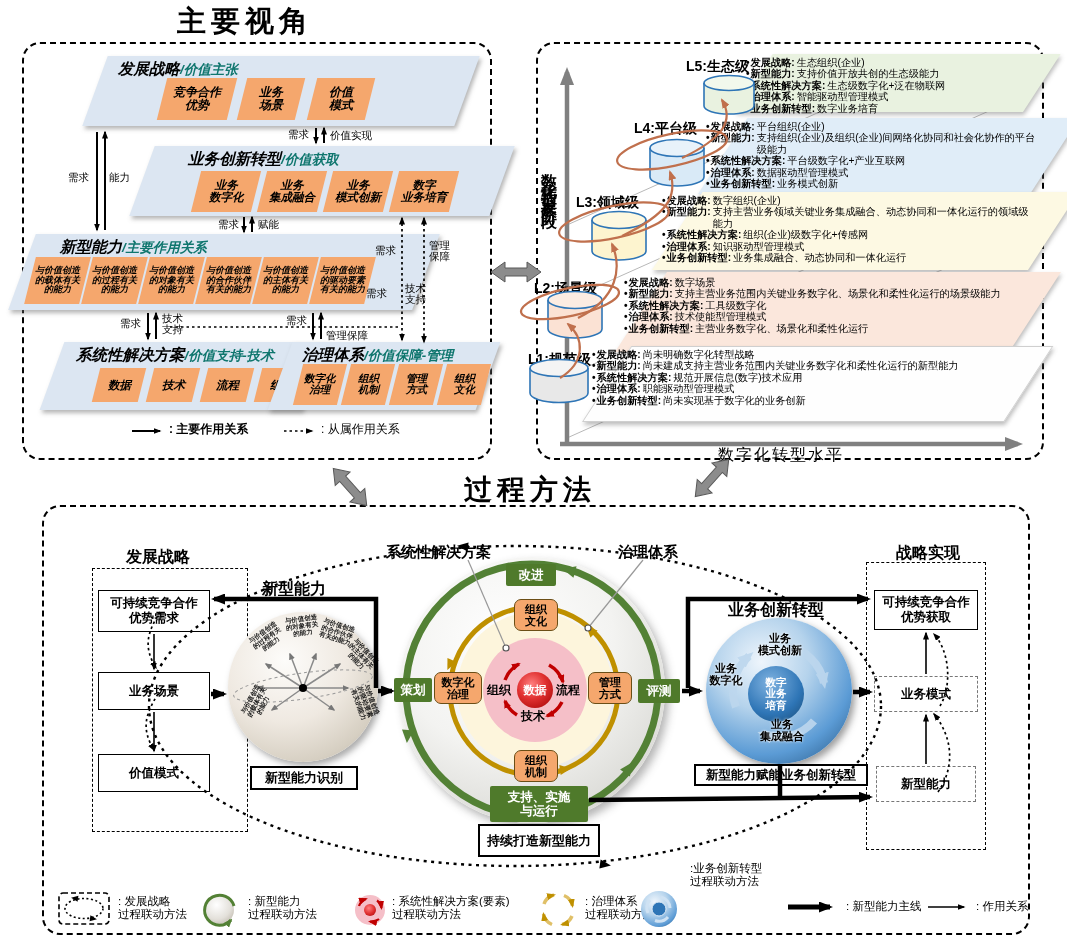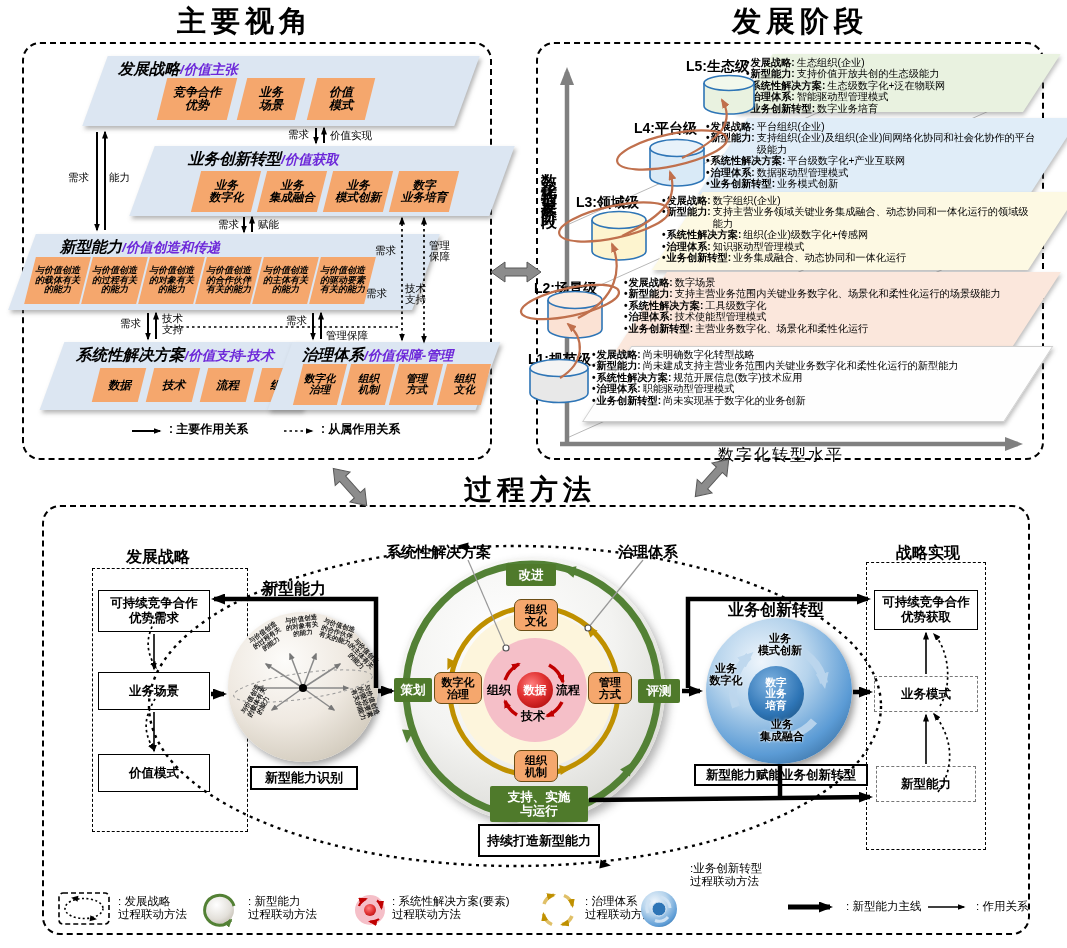--- a/index.html
+++ b/index.html
@@ -5,21 +5,21 @@
 *{box-sizing:border-box;margin:0;padding:0}
 body{background:#fff;font-family:"Liberation Sans",sans-serif;color:#000}
 #stage{position:relative;width:1067px;height:948px;background:#fff;overflow:hidden}
 .t{position:absolute}
 .pre{white-space:pre-line}
 .ctr{display:flex;align-items:center;justify-content:center;text-align:center}
 .bigtitle{position:absolute;font-size:29px;font-weight:bold;letter-spacing:5px;text-align:center;white-space:nowrap}
 .panel{position:absolute;border:2.6px dashed #000;border-radius:18px}
 .pg{position:absolute;background:#dce6f2;box-shadow:3px 3px 4px rgba(110,110,110,.5);transform:skewX(-20deg)}
 .phead{position:absolute;font-weight:bold;font-style:italic;font-size:15.5px;white-space:nowrap}
-.phead .sfx{font-weight:bold;font-size:13.5px;color:#6d28d9}
+.phead .sfx{font-weight:bold;font-size:13.5px;color:#0f766e}
 .obox{position:absolute;background:#f5a76d;transform:skewX(-14deg);display:flex;align-items:center;justify-content:center;font-weight:bold;font-style:italic;text-align:center;line-height:1.08}
 .obox>span{transform:skewX(14deg);white-space:pre-line}
 .alab{position:absolute;font-size:10.5px;line-height:1.08;white-space:pre-line}
 .band{position:absolute;transform:skewX(-33deg);transform-origin:0 100%;box-shadow:3px 3px 4px rgba(110,110,110,.45)}
 .btxt{position:absolute;font-size:10.2px;line-height:1.12}
 .lvrow{display:flex}
 .lvrow::before{content:"• ";font-weight:bold;margin-right:1px}
 .lvrow .k{font-weight:bold;white-space:nowrap;margin-right:2px}
 .lvl{position:absolute;font-weight:bold;font-size:14px;white-space:nowrap}
 .vaxis{position:absolute;writing-mode:vertical-rl;text-orientation:upright;font-weight:bold;font-size:16px;letter-spacing:5px;white-space:nowrap}
@@ -68,21 +68,20 @@
     <marker id="mgolds" markerWidth="9" markerHeight="7" refX="7" refY="3.5" orient="auto" markerUnits="userSpaceOnUse">
           <path d="M0,0 L9,3.5 L0,7 Z" fill="#bf9000"></path>
         </marker>
     <marker id="mgrayS" markerWidth="7" markerHeight="6" refX="5.5" refY="3" orient="auto" markerUnits="userSpaceOnUse">
           <path d="M0,0 L7,3 L0,6 Z" fill="#777"></path>
         </marker>
   </defs>
 </svg>
 
 <div class="bigtitle pre" style="left:120px;top:2px;width:250px">主要视角</div>
-<div class="bigtitle pre" style="left:675px;top:2px;width:250px">发展阶段</div>
 <div class="bigtitle pre" style="left:405px;top:471px;width:250px;font-size:28px">过程方法</div>
 
 <div class="panel" style="left:22px;top:42px;width:470px;height:418px"></div>
 <div class="panel" style="left:536px;top:42px;width:508px;height:418px"></div>
 <div class="panel" style="left:42px;top:505px;width:988px;height:430px"></div>
 
 <svg class="noptr" style="left:0;top:0" width="1067" height="948">
   <line x1="567" y1="225" x2="940" y2="58" stroke="#b8b8b8" stroke-width="1"></line>
   <line x1="567" y1="300" x2="1000" y2="106" stroke="#b8b8b8" stroke-width="1"></line>
   <line x1="567" y1="376" x2="1035" y2="166" stroke="#b8b8b8" stroke-width="1"></line>
@@ -119,21 +118,21 @@
 <div class="obox" style="left:328px;top:171px;width:60px;height:41px;font-size:11.5px">
       <span class="pre">业务
 模式创新</span>
     </div>
 <div class="obox" style="left:394px;top:171px;width:60px;height:41px;font-size:11.5px">
       <span class="pre">数字
 业务培育</span>
     </div>
 
 <div class="pg" style="left:22px;top:234px;width:404px;height:76px"></div>
-<div class="phead" style="left:60px;top:237px"><span class="pre">新型能力</span><span class="sfx pre">/价值创造和传递</span></div>
+<div class="phead" style="left:60px;top:237px"><span class="pre">新型能力</span><span class="sfx pre">/主要作用关系</span></div>
 <div class="obox" style="left:30px;top:257px;width:55px;height:47px;font-size:9px">
       <span class="pre">与价值创造
 的载体有关
 的能力</span>
     </div>
 <div class="obox" style="left:87px;top:257px;width:55px;height:47px;font-size:9px">
       <span class="pre">与价值创造
 的过程有关
 的能力</span>
     </div>
@@ -203,21 +202,21 @@
 支持</div>
 <div class="alab pre" style="left:286px;top:315px">需求</div>
 <div class="alab pre" style="left:326px;top:330px">管理保障</div>
 <div class="alab pre" style="left:375px;top:245px">需求</div>
 <div class="alab pre" style="left:429px;top:240px">管理
 保障</div>
 <div class="alab pre" style="left:366px;top:288px">需求</div>
 <div class="alab pre" style="left:405px;top:283px">技术
 支持</div>
 <div class="alab pre" style="left:169px;top:423px;font-weight:bold;font-size:12px">: 主要作用关系</div>
-<div class="alab pre" style="left:321px;top:423px;font-weight:bold;font-size:12px">: 从属作用关系</div>
+<div class="alab pre" style="left:321px;top:423px;font-weight:normal;font-size:12px">: 从属作用关系</div>
 
 <div class="band" style="left:735px;top:54px;width:288px;height:58px;background:#e9f2e0"></div>
 <div class="band" style="left:698px;top:118px;width:332px;height:76px;background:#e0edf8"></div>
 <div class="band" style="left:652px;top:192px;width:376px;height:78px;background:#fdf9e3"></div>
 <div class="band" style="left:615px;top:272px;width:394px;height:80px;background:#fbe7dc"></div>
 <div class="band" style="left:582px;top:346px;width:422px;height:76px;background:#fefefe;border:1px solid #cfcfcf"></div>
 
 <div class="btxt" style="left:746px;top:57px;width:288px">
   <div class="lvrow">
         <span class="k pre">发展战略:</span>

